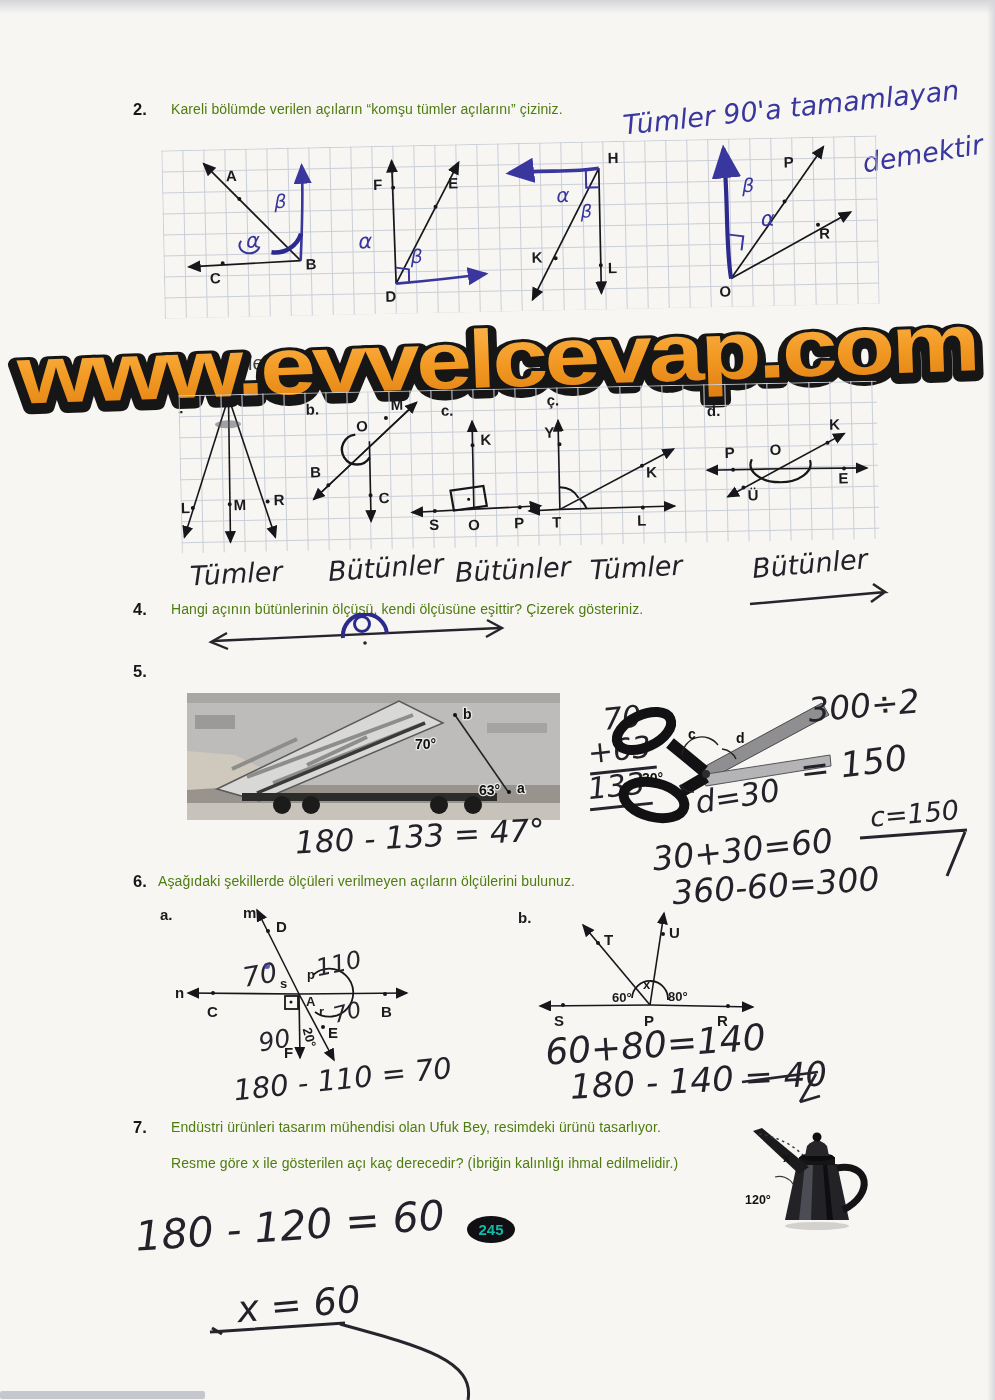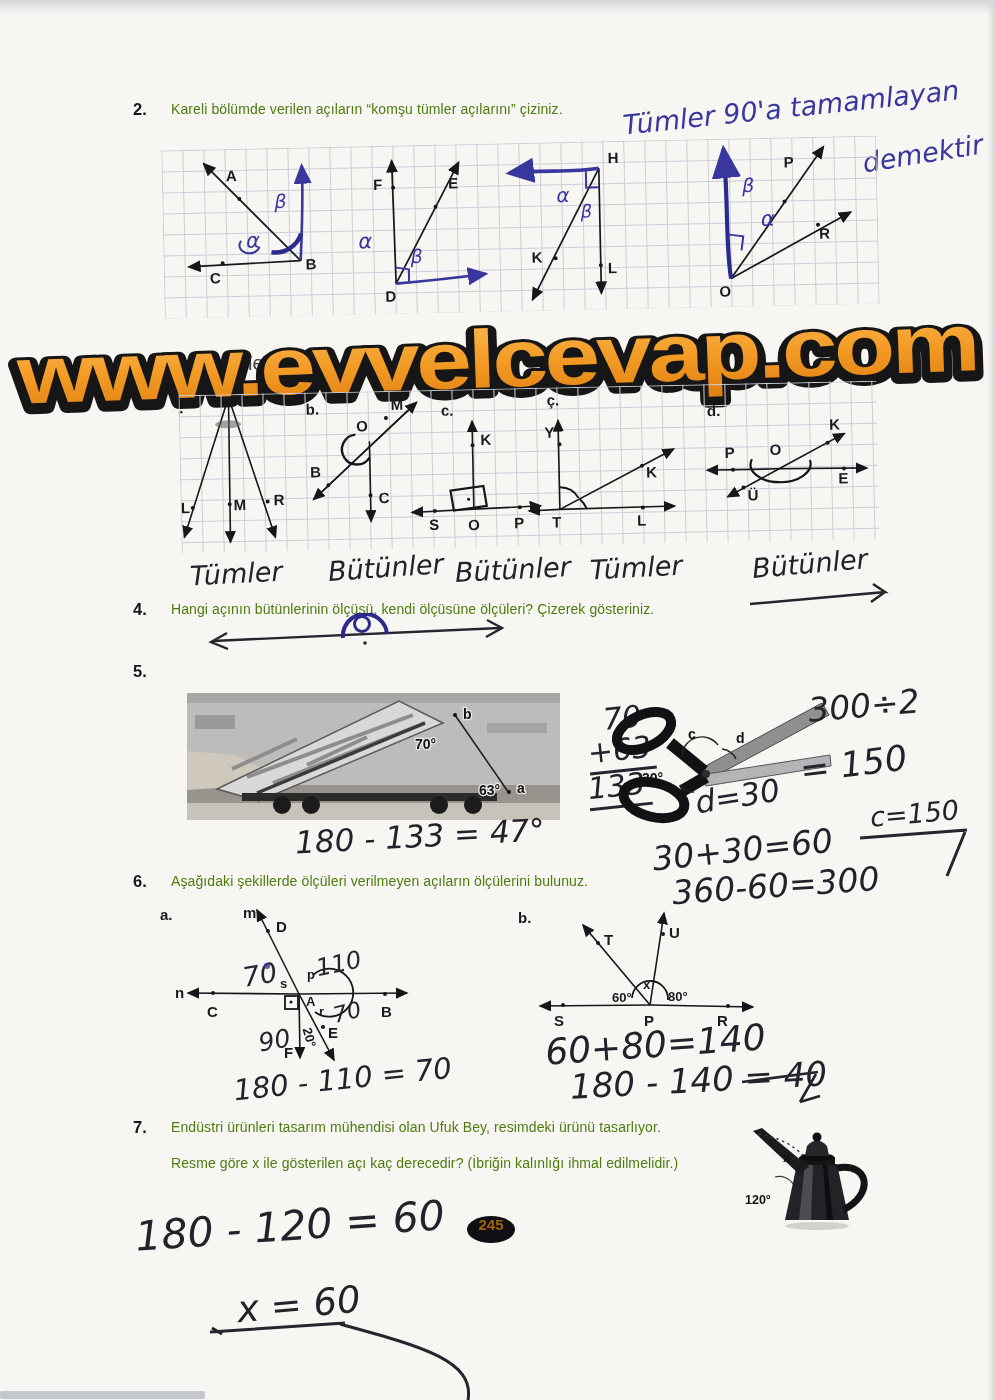--- a/index.html
+++ b/index.html
@@ -15,22 +15,22 @@
   .hw-blue{color:#39369e;}
   svg text{font-family:"Liberation Sans","DejaVu Sans",sans-serif;}
   .plab{font-weight:bold;font-size:15px;fill:#1b1b1f;}
   .plab-s{font-weight:bold;font-size:13px;fill:#1b1b1f;}
   .hwsvg{font-family:"DejaVu Sans",sans-serif;font-style:italic;fill:#26242c;}
   .hwbsvg{font-family:"DejaVu Sans",sans-serif;font-style:italic;fill:#39369e;}
   .frag{font-size:20px;color:#404040;}
   .edge-top{left:0;top:0;width:995px;height:14px;background:linear-gradient(#d5d5da,rgba(213,213,218,0));}
   .edge-right{right:0;top:0;width:8px;height:1400px;background:linear-gradient(90deg,rgba(200,200,205,0),#d8d8dc);}
   .smudge{left:0;top:1391px;width:205px;height:8px;background:#9aa0b0;opacity:.55;border-radius:2px;}
-  .badge{background:#101014;color:#a16207;font-weight:bold;font-size:15px;border-radius:50%;
-         width:48px;height:27px;display:flex;justify-content:center;}
+  .badge{background:#101014;color:#14b8a6;font-weight:bold;font-size:15px;border-radius:50%;
+         width:48px;height:27px;display:flex;align-items:center;justify-content:center;}
 </style>
 </head>
 <body>
 
 <div class="page">
   <div class="abs edge-top"></div>
   <div class="abs edge-right"></div>
 
   <span class="abs qnum" style="left:133px;top:100px;">2.</span>
   <span class="abs qtext" style="left:163px;top:101px;">Kareli bölümde verilen açıların “komşu tümler açılarını” çiziniz.</span>
@@ -216,21 +216,21 @@
   <span class="abs hw" style="left:190px;top:558px;font-size:27px;transform:rotate(-3deg);">Tümler</span>
   <span class="abs hw" style="left:328px;top:552px;font-size:27px;transform:rotate(-4deg);">Bütünler</span>
   <span class="abs hw" style="left:455px;top:554px;font-size:27px;transform:rotate(-3deg);">Bütünler</span>
   <span class="abs hw" style="left:590px;top:552px;font-size:27px;transform:rotate(-3deg);">Tümler</span>
   <span class="abs hw" style="left:752px;top:548px;font-size:27px;transform:rotate(-5deg);">Bütünler</span>
   <svg class="abs" style="left:745px;top:582px;" width="175" height="45" viewBox="0 0 175 45">
     <path d="M5,22 L140,10 L128,2 M140,10 L126,20" stroke="#26242c" stroke-width="2.6" fill="none"></path>
   </svg>
 
   <span class="abs qnum" style="left:133px;top:600px;">4.</span>
-  <span class="abs qtext" style="left:163px;top:601px;">Hangi açının bütünlerinin ölçüsü, kendi ölçüsüne ölçüleri? Çizerek gösteriniz.</span>
+  <span class="abs qtext" style="left:163px;top:601px;">Hangi açının bütünlerinin ölçüsü, kendi ölçüsüne eşittir? Çizerek gösteriniz.</span>
   <svg class="abs" style="left:195px;top:613px;" width="330" height="45" viewBox="0 0 330 45">
     <path d="M18,28 L305,15" stroke="#26242c" stroke-width="2.4" fill="none"></path>
     <path d="M32,20 L16,29 L33,36" stroke="#26242c" stroke-width="2.4" fill="none"></path>
     <path d="M292,7 L307,15 L291,24" stroke="#26242c" stroke-width="2.4" fill="none"></path>
     <path d="M148,25 A22,22 0 0 1 192,21" stroke="#2c2a8c" stroke-width="4" fill="none"></path>
     <circle cx="167" cy="11" r="7.5" stroke="#2c2a8c" stroke-width="3" fill="none"></circle>
     <circle cx="170" cy="30" r="1.8" fill="#26242c"></circle>
   </svg>
 
   <span class="abs qnum" style="left:133px;top:662px;">5.</span>
@@ -292,21 +292,21 @@
   <span class="abs hw" style="left:800px;top:744px;font-size:35px;transform:rotate(-7deg);">= 150</span>
   <span class="abs hw" style="left:695px;top:778px;font-size:31px;transform:rotate(-9deg);">d=30</span>
   <span class="abs hw" style="left:870px;top:798px;font-size:27px;transform:rotate(-5deg);">c=150</span>
   <svg class="abs" style="left:855px;top:826px;" width="130" height="55" viewBox="0 0 130 55">
     <path d="M5,12 L112,4 M110,6 L92,50" stroke="#26242c" stroke-width="3" fill="none"></path>
   </svg>
   <span class="abs hw" style="left:652px;top:830px;font-size:33px;transform:rotate(-6deg);">30+30=60</span>
   <span class="abs hw" style="left:672px;top:866px;font-size:33px;transform:rotate(-4deg);">360-60=300</span>
 
   <span class="abs qnum" style="left:133px;top:872px;">6.</span>
-  <span class="abs qtext" style="left:163px;top:873px;text-align:center;">Aşağıdaki şekillerde ölçüleri verilmeyen açıların ölçülerini bulunuz.</span>
+  <span class="abs qtext" style="left:150px;top:873px;text-align:center;">Aşağıdaki şekillerde ölçüleri verilmeyen açıların ölçülerini bulunuz.</span>
 
   <svg class="abs" style="left:155px;top:900px;" width="345" height="180" viewBox="0 0 345 180">
     <text x="5" y="20" class="plab">a.</text>
     <line x1="144" y1="94" x2="102" y2="10" stroke="#17171b" stroke-width="1.6" marker-end="url(#mb)"></line>
     <line x1="144" y1="94" x2="179" y2="160" stroke="#17171b" stroke-width="1.6" marker-end="url(#mb)"></line>
     <line x1="144" y1="94" x2="33" y2="93" stroke="#17171b" stroke-width="1.6" marker-end="url(#mb)"></line>
     <line x1="144" y1="94" x2="252" y2="93" stroke="#17171b" stroke-width="1.6" marker-end="url(#mb)"></line>
     <line x1="144" y1="94" x2="145" y2="158" stroke="#17171b" stroke-width="1.6" marker-end="url(#mb)"></line>
     <circle cx="113" cy="31" r="2" fill="#17171b"></circle>
       <circle cx="168" cy="127" r="2" fill="#17171b"></circle>

